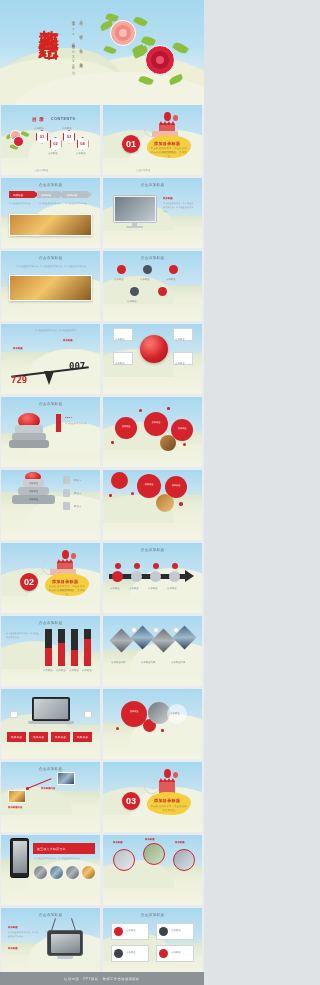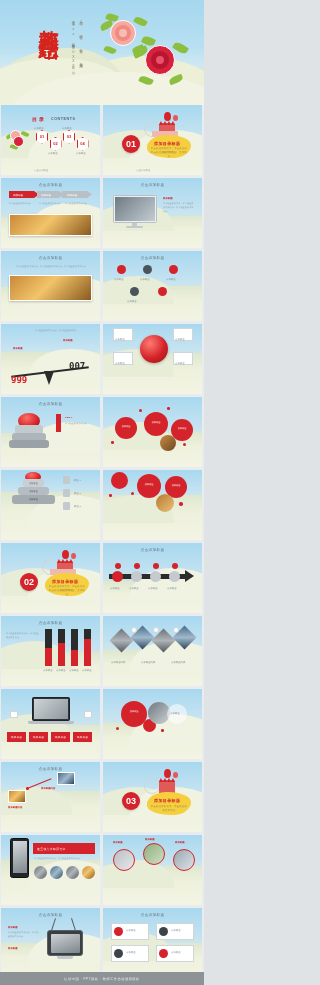--- a/index.html
+++ b/index.html
@@ -259,21 +259,21 @@
       <div class="sky" style="height:44%"></div>
         <div class="ground" style="height:60%"></div>
         <div class="dune2"></div>
       <div class="bodytxt" style="left:34px;top:4px;width:58px;">单击此处添加文本内容，单击此处添加文本</div>
       <div class="lbl r" style="left:12px;top:22px;">添加标题</div>
       <div class="lbl r" style="left:62px;top:14px;">添加标题</div>
       <div class="bodytxt" style="left:12px;top:27px;width:26px;"></div>
       <div class="bodytxt" style="left:62px;top:19px;width:28px;"></div>
       <div style="position:absolute;left:10px;top:47px;width:78px;height:2px;background:#2b2b2b;transform:rotate(-7deg);transform-origin:50% 50%;"></div>
       <div style="position:absolute;left:43px;top:47px;width:0;height:0;border-left:5px solid transparent;border-right:5px solid transparent;border-top:14px solid #2b2b2b;"></div>
-      <div style="position:absolute;left:10px;top:51px;font-size:9px;font-weight:bold;color:#d4232a;font-family:'DejaVu Sans Mono',monospace;">999</div>
+      <div style="position:absolute;left:10px;top:51px;font-size:9px;font-weight:bold;color:#d4232a;font-family:'DejaVu Sans Mono',monospace;">729</div>
       <div style="position:absolute;left:68px;top:37px;font-size:9px;font-weight:bold;color:#2b2b2b;font-family:'DejaVu Sans Mono',monospace;">007</div>
     </div>
 
     <div class="slide">
       <div class="sky" style="height:46%"></div>
         <div class="ground" style="height:58%"></div>
         <div class="dune"></div>
       <div class="circ" style="left:37px;top:11px;width:28px;height:28px;background:radial-gradient(circle at 35% 30%,#ff7b72,#d4232a 55%,#9e0f16);box-shadow:0 1px 3px rgba(0,0,0,.25);"></div>
       <div class="card" style="position:absolute;left:10px;top:4px;width:20px;height:13px;"></div>
       <div class="card" style="position:absolute;left:70px;top:4px;width:20px;height:13px;"></div>

